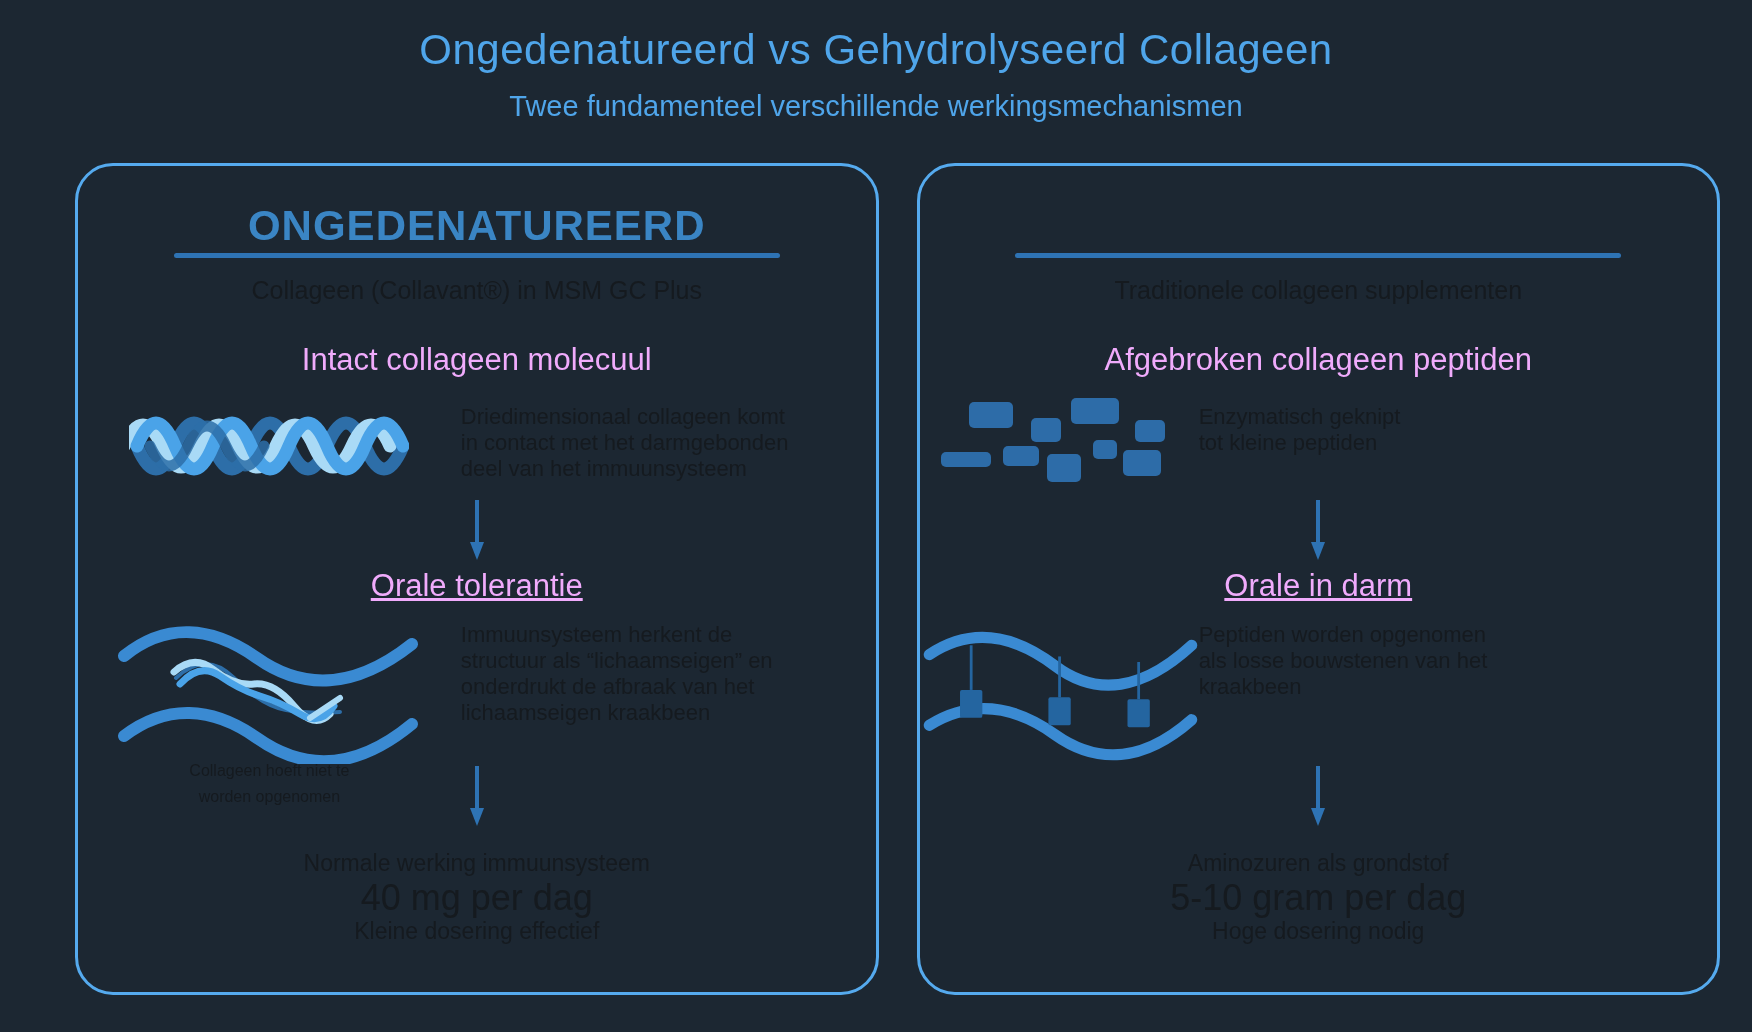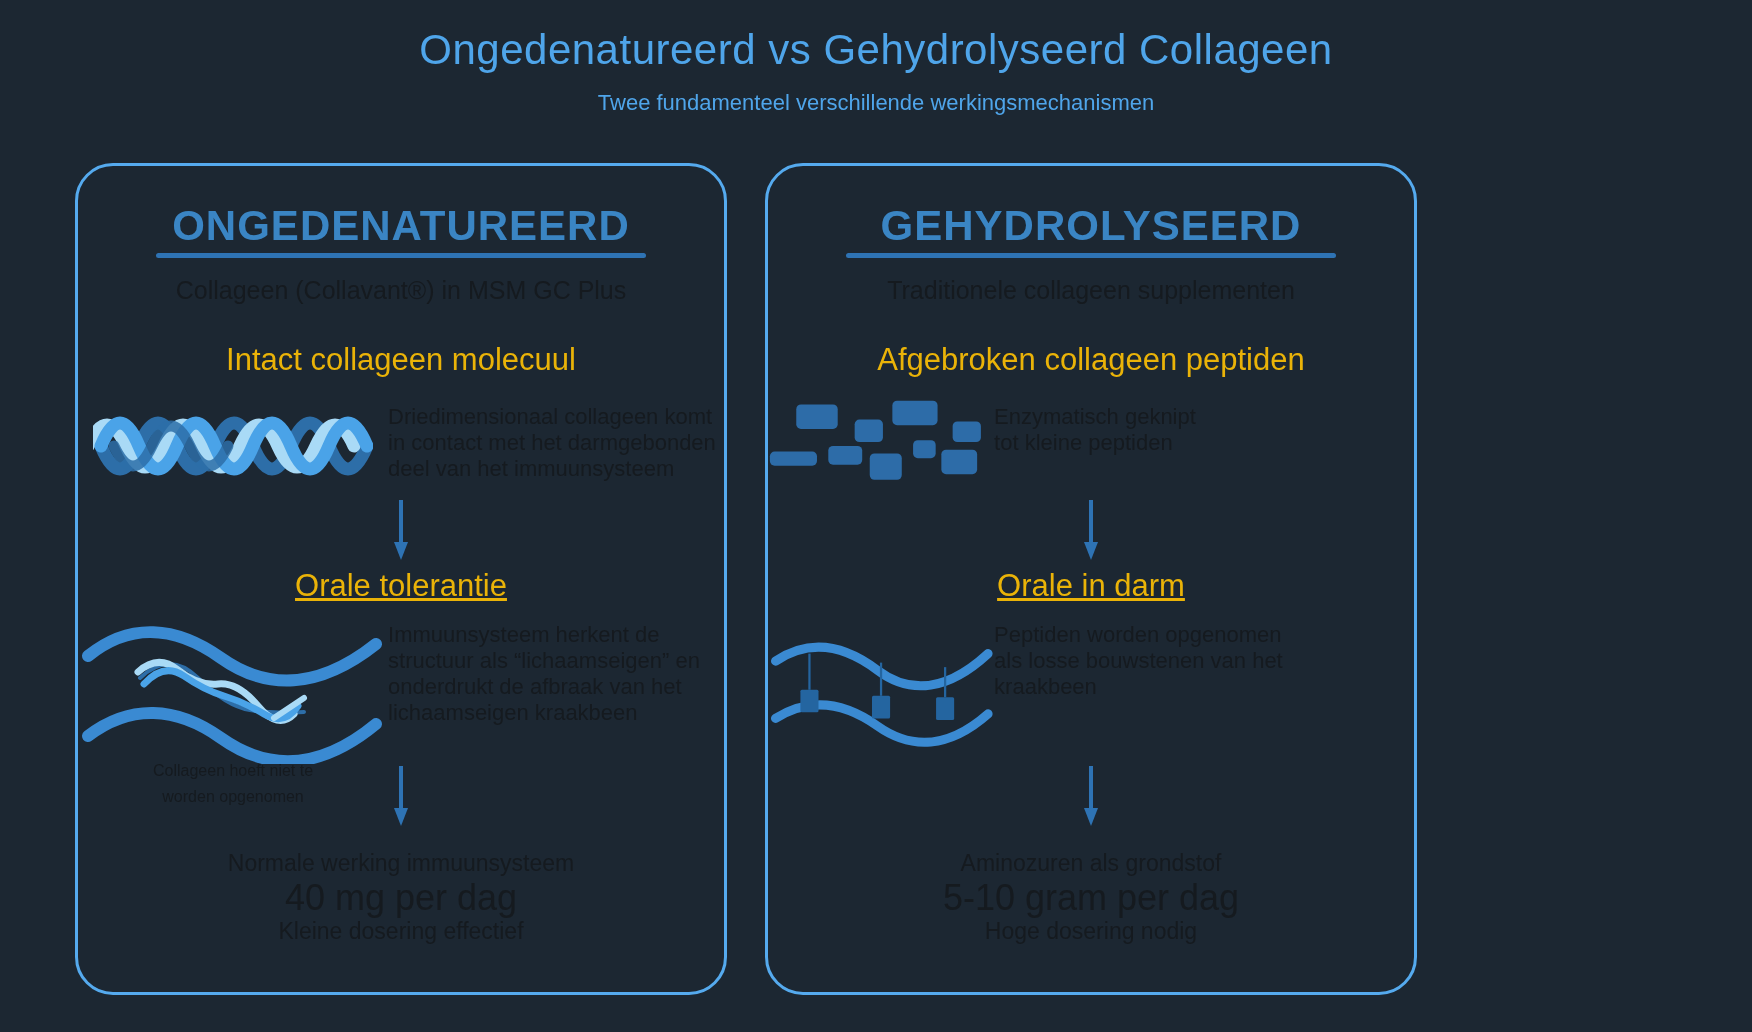--- a/index.html
+++ b/index.html
@@ -1,27 +1,27 @@
 <!DOCTYPE html>
 <html><head>
 <meta charset="utf-8">
 <style>
   html,body{margin:0;padding:0;background:#1c2732;}
   body{width:1752px;height:1032px;position:relative;overflow:hidden;
        font-family:"Liberation Sans","DejaVu Sans",sans-serif;}
   .header{position:absolute;top:0;left:0;width:1752px;text-align:center;}
   .title{margin-top:26px;font-size:42px;color:#4fa5ea;font-weight:400;letter-spacing:.5px;}
-  .subtitle{margin-top:16px;font-size:22px;color:#4fa5ea;font-weight:400;}
-  .panels{position:absolute;top:163px;left:75px;width:1342px;display:flex;gap:38px;}
+  .subtitle{margin-top:16px;font-size:29px;color:#4fa5ea;font-weight:400;}
+  .panels{position:absolute;top:163px;left:75px;width:1645px;display:flex;gap:38px;}
   .panel{flex:1;height:832px;border:3px solid #55aaee;border-radius:38px;position:relative;box-sizing:border-box;}
   .panel-heading{position:absolute;top:36px;left:0;right:0;text-align:center;
       font-size:42px;font-weight:700;color:#3a85c4;letter-spacing:1px;}
   .rule{position:absolute;top:87px;left:12%;width:76%;height:5px;background:#2e73b4;border-radius:3px;}
   .subheading{position:absolute;top:110px;left:0;right:0;text-align:center;font-size:25px;color:#151a1f;}
-  .step-title{position:absolute;left:0;right:0;text-align:center;font-size:31px;color:#eab308;}
+  .step-title{position:absolute;left:0;right:0;text-align:center;font-size:31px;color:#f0abfc;}
   .step1-title{top:176px;}
   .step2-title{top:402px;text-decoration:underline;}
   .row{position:absolute;left:0;right:0;display:flex;align-items:flex-start;}
   .row1{top:230px;height:120px;}
   .row2{top:448px;height:160px;}
   .illu{width:48%;display:flex;justify-content:center;align-items:flex-start;}
   .panel-right .illu{width:35%;}
   .desc{flex:1;font-size:22px;color:#151a1f;line-height:26px;padding-top:8px;text-align:left;}
   .arrow{position:absolute;left:0;right:0;display:flex;justify-content:center;}
   .arrow1{top:332px;}
@@ -109,21 +109,20 @@
         <polygon points="3,44 17,44 10,62" fill="#2e73b4"></polygon>
       </svg>
     </div>
 
     <div class="result-line1">Normale werking immuunsysteem</div>
     <div class="result-dose">40 mg per dag</div>
     <div class="result-line2">Kleine dosering effectief</div>
   </div>
 
   <div class="panel panel-right">
-    <div class="panel-heading">GEHYDROLYSEERD</div>
     <div class="rule"></div>
     <div class="subheading">Traditionele collageen supplementen</div>
 
     <div class="step-title step1-title">Afgebroken collageen peptiden</div>
 
     <div class="row row1">
       <div class="illu">
         <svg width="240" height="96" viewBox="0 0 240 96">
           <g fill="#2d6ca8">
             <rect x="30" y="6" width="44" height="26" rx="5"></rect>

